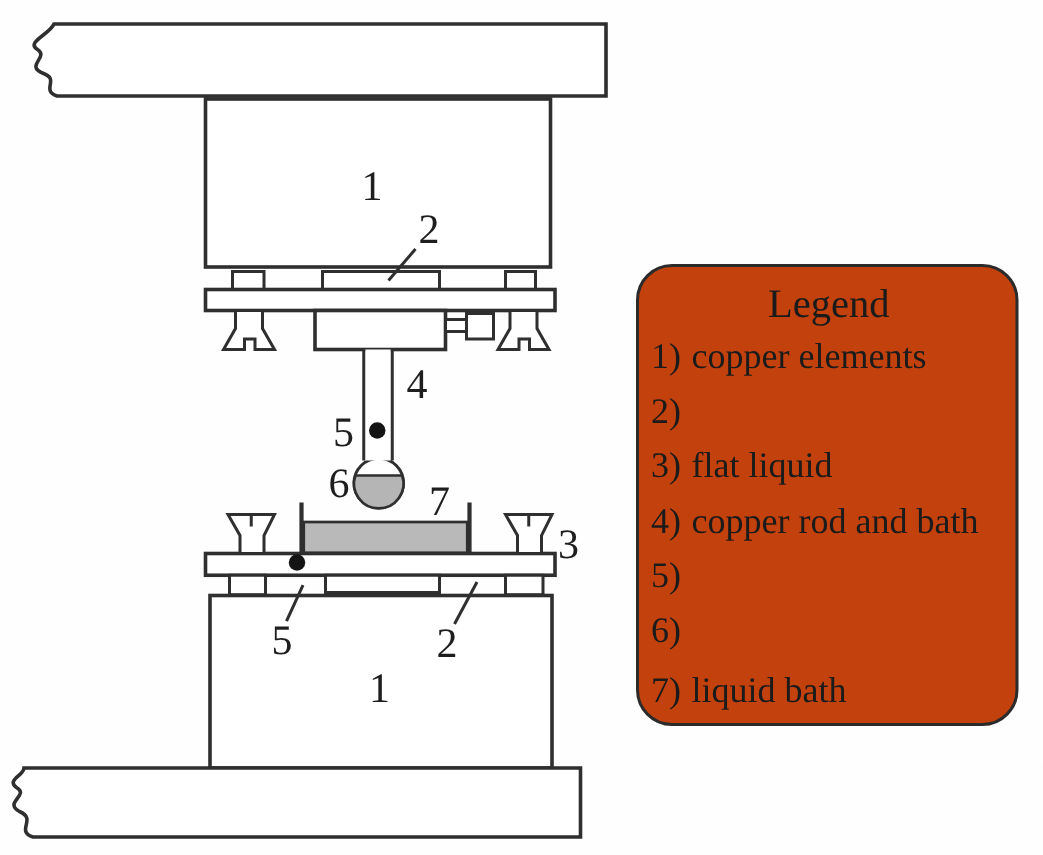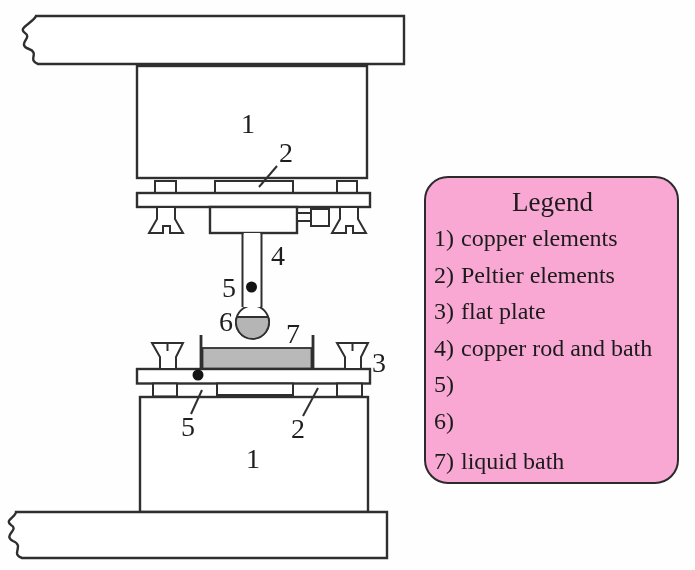--- a/index.html
+++ b/index.html
@@ -56,21 +56,21 @@
   
   .legend {
     position: absolute;
     left: 424px;
     top: 176px;
     width: 255px;
     height: 308px;
     box-sizing: border-box;
     border: 2.6px solid #2b2b2b;
     border-radius: 24px;
-    background: #f9a8d4;
+    background: #c2410c;
     padding: 8px 6px 6px 8px;
     color: #1b1b1b;
   }
   .legend-title {
     text-align: center;
     font-size: 27px;
     line-height: 32px;
     margin-bottom: 2px;
   }
   .legend-item {
@@ -160,25 +160,24 @@
 
   <div class="legend">
     <div class="legend-title">Legend</div>
 
     <div class="legend-item">
       <span class="num">1)</span>
       <span class="lbl"> copper elements</span>
     </div>
     <div class="legend-item">
       <span class="num">2)</span>
-      <span class="lbl">Peltier elements</span>
     </div>
     <div class="legend-item">
       <span class="num">3)</span>
-      <span class="lbl">flat plate</span>
+      <span class="lbl">flat liquid</span>
     </div>
     <div class="legend-item">
       <span class="num">4)</span>
       <span class="lbl">copper rod and bath</span>
     </div>
     <div class="legend-item">
       <span class="num">5)</span>
     </div>
     <div class="legend-item">
       <span class="num">6)</span>

